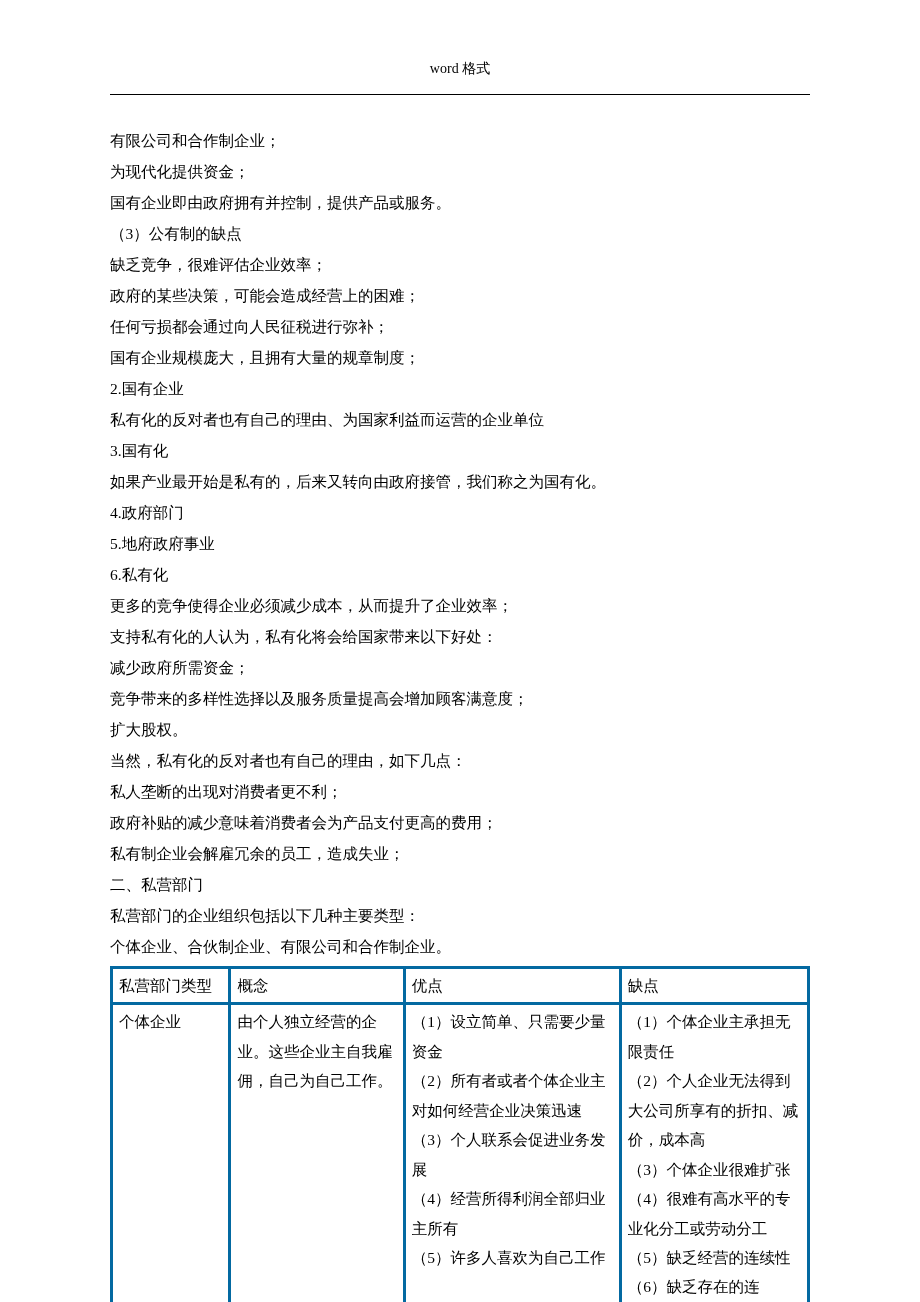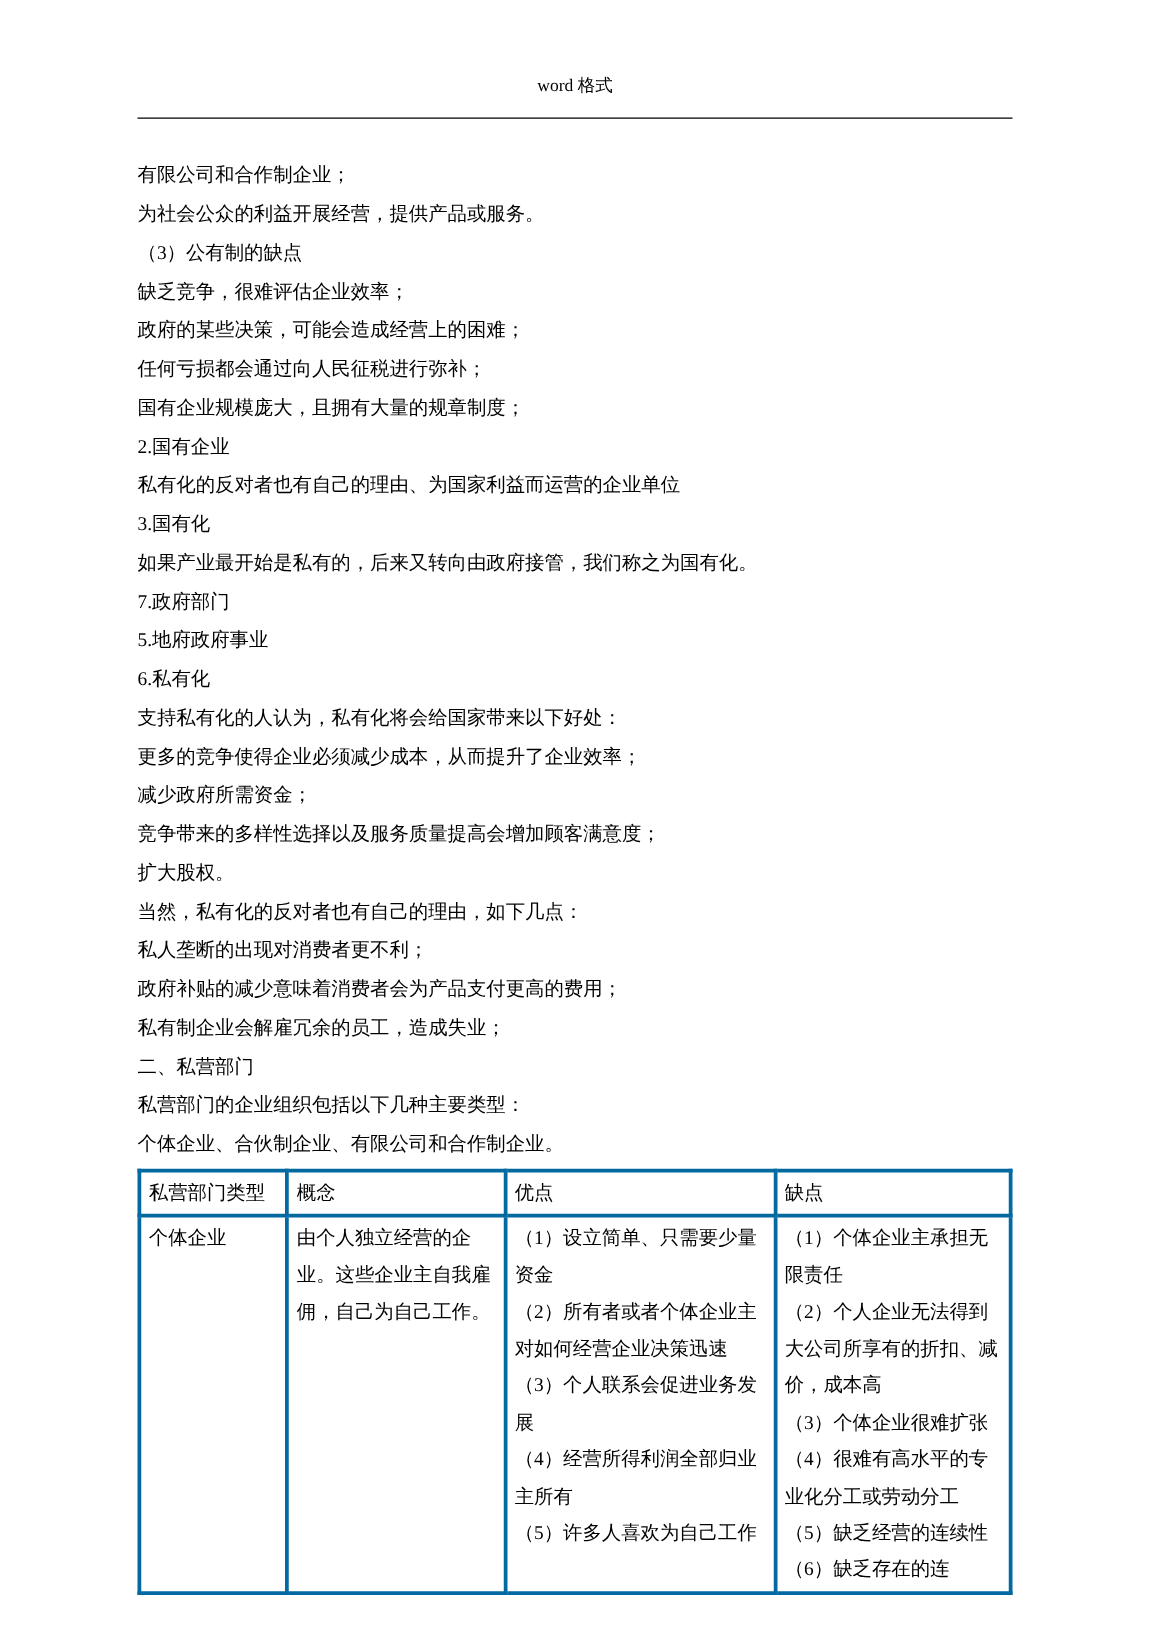--- a/index.html
+++ b/index.html
@@ -13,35 +13,36 @@
 </style>
 </head>
 <body>
 
 <div class="page">
   <div class="header">word 格式</div>
   <div class="header-line"></div>
 
   <div class="content">
     <p>有限公司和合作制企业；</p>
-    <p>为社会公众的利益开展经营，提供产品或服务。</p>
+    <p>为现代化提供资金；</p>
+    <p>国有企业即由政府拥有并控制，提供产品或服务。</p>
     <p>（3）公有制的缺点</p>
     <p>缺乏竞争，很难评估企业效率；</p>
     <p>政府的某些决策，可能会造成经营上的困难；</p>
     <p>任何亏损都会通过向人民征税进行弥补；</p>
     <p>国有企业规模庞大，且拥有大量的规章制度；</p>
     <p>2.国有企业</p>
     <p>私有化的反对者也有自己的理由、为国家利益而运营的企业单位</p>
     <p>3.国有化</p>
     <p>如果产业最开始是私有的，后来又转向由政府接管，我们称之为国有化。</p>
-    <p>7.政府部门</p>
+    <p>4.政府部门</p>
     <p>5.地府政府事业</p>
     <p>6.私有化</p>
+    <p>更多的竞争使得企业必须减少成本，从而提升了企业效率；</p>
     <p>支持私有化的人认为，私有化将会给国家带来以下好处：</p>
-    <p>更多的竞争使得企业必须减少成本，从而提升了企业效率；</p>
     <p>减少政府所需资金；</p>
     <p>竞争带来的多样性选择以及服务质量提高会增加顾客满意度；</p>
     <p>扩大股权。</p>
     <p>当然，私有化的反对者也有自己的理由，如下几点：</p>
     <p>私人垄断的出现对消费者更不利；</p>
     <p>政府补贴的减少意味着消费者会为产品支付更高的费用；</p>
     <p>私有制企业会解雇冗余的员工，造成失业；</p>
     <p>二、私营部门</p>
     <p>私营部门的企业组织包括以下几种主要类型：</p>
     <p>个体企业、合伙制企业、有限公司和合作制企业。</p>

